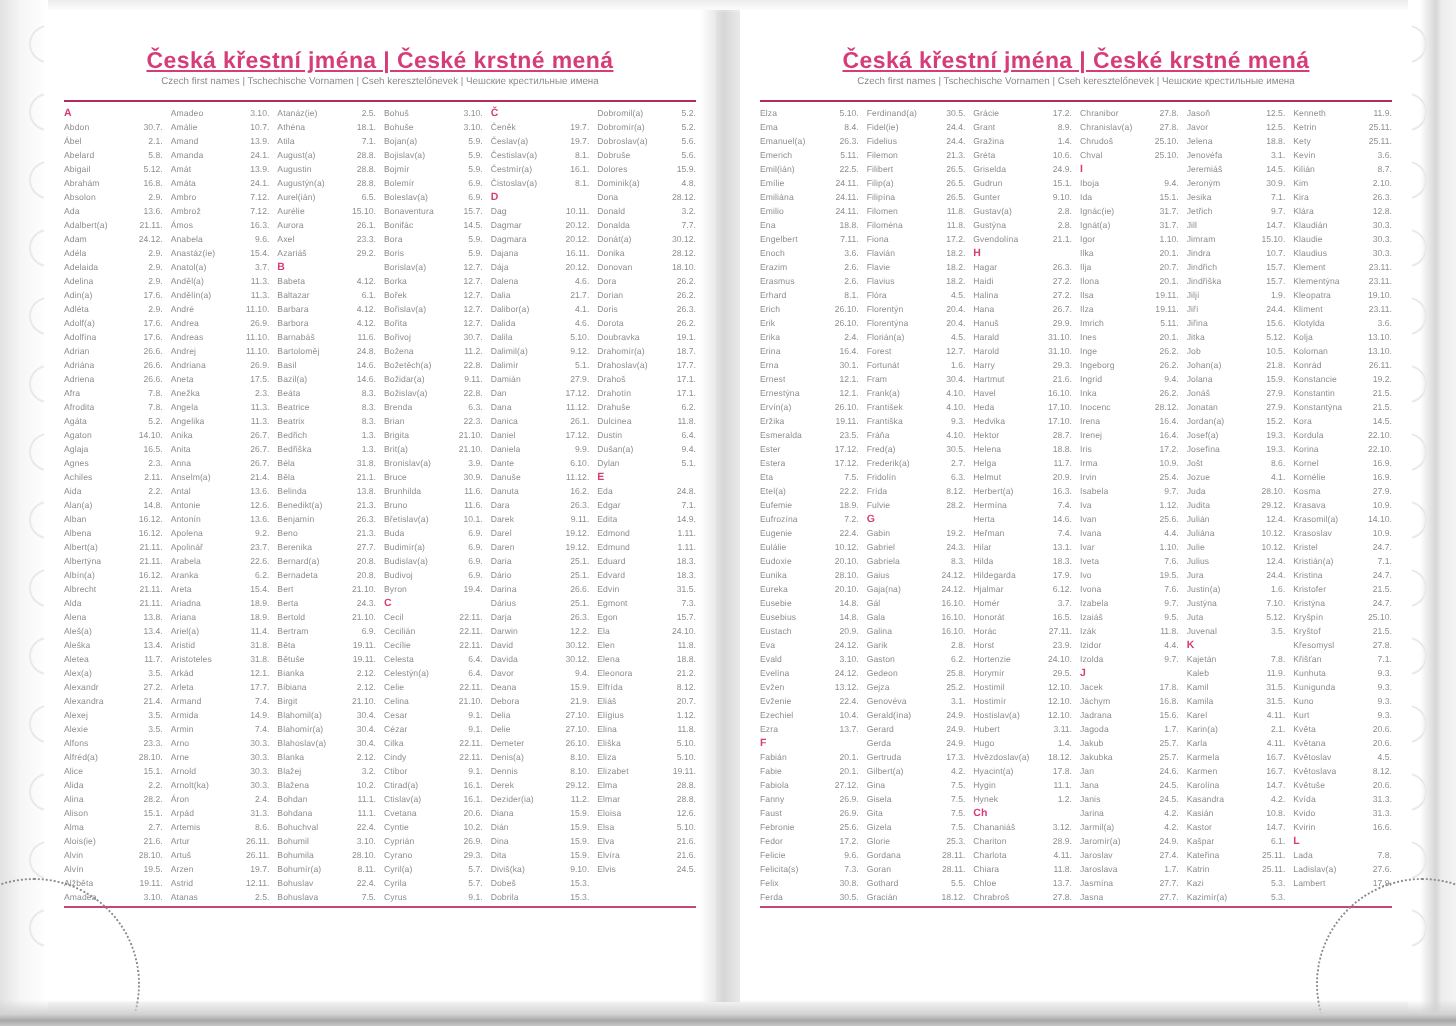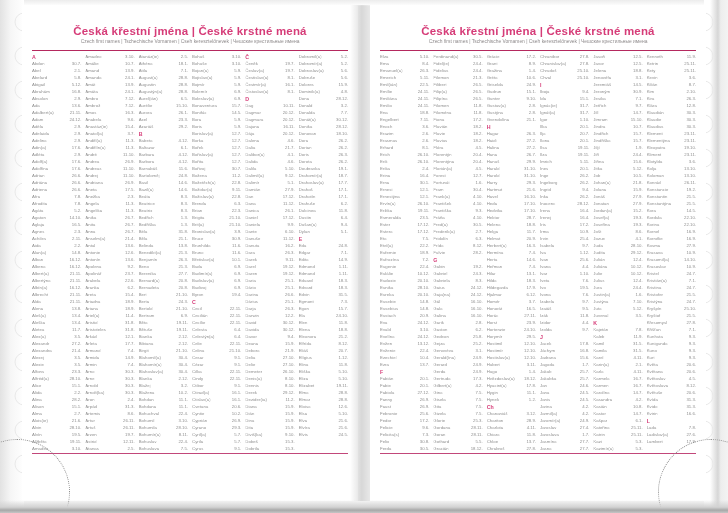--- a/index.html
+++ b/index.html
@@ -15,21 +15,21 @@
     background:linear-gradient(to bottom,#ececec,#ffffff);}
   .scallops{position:absolute;top:0;}
   .scallops.left{left:2px;}
   .scallops.right{right:2px;}
   .page{position:absolute;top:5px;width:336px;height:496px;background:#ffffff;}
   .page.left{left:22px;}
   .page.right{left:370px;}
   .gutter{position:absolute;left:350px;top:5px;width:28px;height:496px;
     background:linear-gradient(to right,rgba(0,0,0,0) 0%,rgba(0,0,0,0.13) 42%,rgba(0,0,0,0.09) 58%,rgba(0,0,0,0) 100%);}
   .phead{padding-top:20px;text-align:center;}
-  .ptitle{font-size:11.5px;font-weight:bold;color:#d63c78;letter-spacing:0.2px;line-height:13px;}
+  .ptitle{font-size:11.5px;font-weight:bold;color:#d63c78;letter-spacing:0.2px;line-height:13px;text-decoration:underline;}
   .psubwrap{height:7px;overflow:visible;}
   .psub{width:200%;margin-left:-50%;transform:scale(0.5);transform-origin:50% 0;
     font-size:9.8px;color:#8f8b8c;white-space:nowrap;}
   .toprule{margin:5px 10px 0 10px;border-top:1px solid #b5295e;}
   .colarea{margin:2px 10px 0 10px;height:399px;overflow:hidden;}
   .colwrap{width:632px;height:798px;transform:scale(0.5);transform-origin:0 0;
     column-count:6;column-gap:8px;column-fill:auto;}
   .r{display:flex;justify-content:space-between;height:14px;line-height:14px;
     font-size:8.6px;color:#8f8f8f;break-inside:avoid;}
   .r .n{white-space:nowrap;overflow:hidden;letter-spacing:0.1px;}

